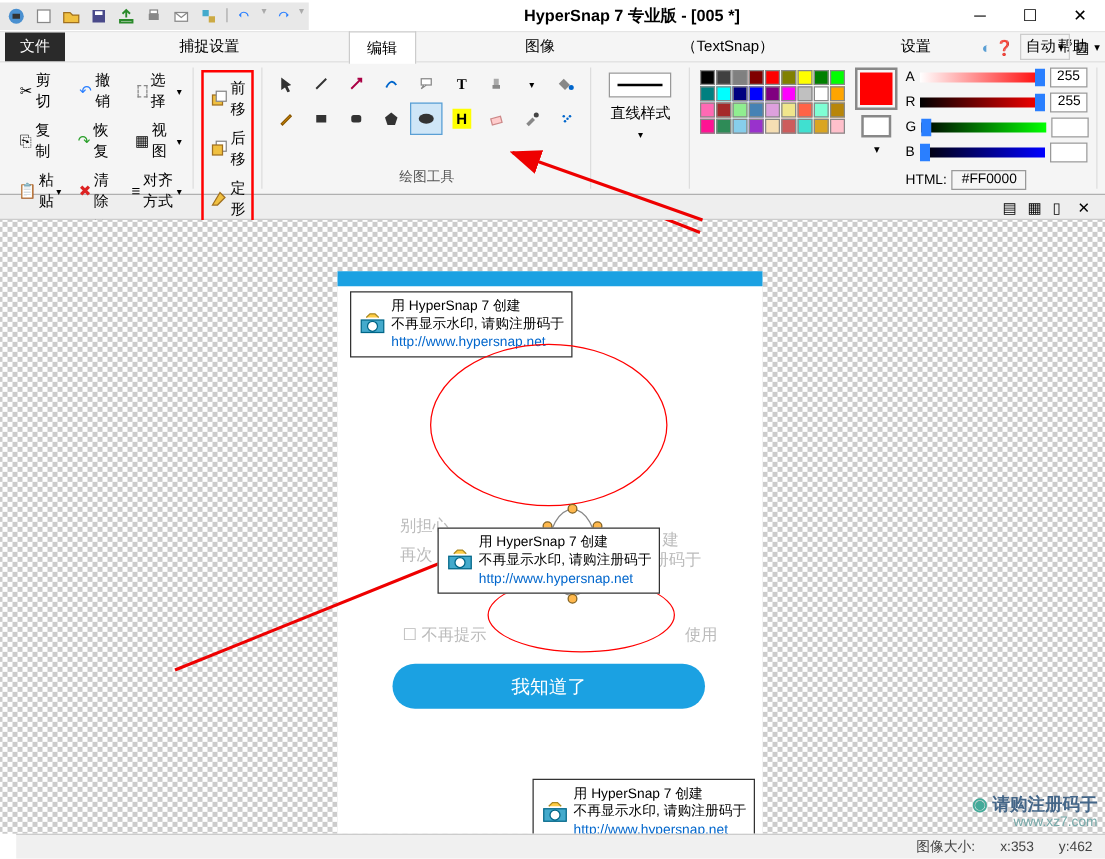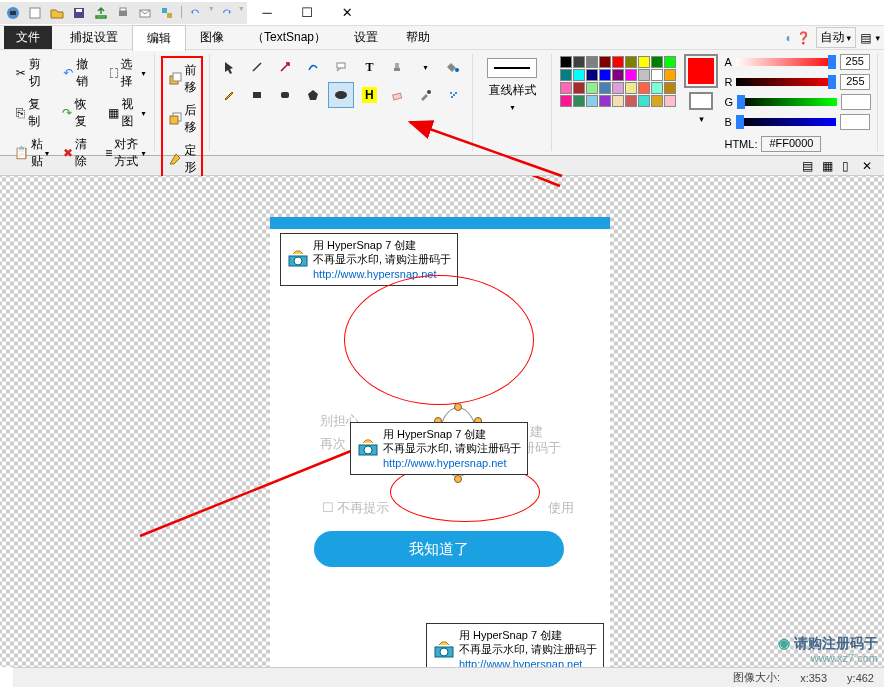--- a/index.html
+++ b/index.html
@@ -3,21 +3,21 @@
 <meta charset="utf-8">
 <style>
 * { box-sizing: border-box; margin: 0; padding: 0; }
 body { font-family: "Microsoft YaHei", sans-serif; font-size: 12px; background: #fff; width: 884px; height: 687px; overflow: hidden; position: relative; }
 .titlebar { height: 26px; background: #fff; display: flex; align-items: center; border-bottom: 1px solid #ddd; }
 .qat { display: flex; gap: 4px; padding: 2px 4px; background: #e8e8e8; }
 .qat-btn { width: 18px; height: 18px; display: flex; align-items: center; justify-content: center; cursor: pointer; }
 .title-text { flex: 1; text-align: center; font-weight: bold; font-size: 13px; }
 .win-controls { display: flex; }
 .win-btn { width: 40px; height: 26px; display: flex; align-items: center; justify-content: center; font-size: 13px; cursor: pointer; }
-.menubar { height: 24px; display: flex; align-items: center; background: #f5f5f5; border-bottom: 1px solid #ddd; position: relative; }
+.menubar { height: 24px; display: flex; align-items: center; background: #f5f5f5; border-bottom: 1px solid #ddd; position: relative; justify-content: space-between; }
 .menu-file { background: #2a2a2a; color: #fff; padding: 3px 12px; margin: 0 4px; }
 .menu-tab { padding: 4px 14px; cursor: pointer; }
 .menu-tab.active { background: #fff; border: 1px solid #ccc; border-bottom: none; }
 .menu-right { position: absolute; right: 4px; display: flex; gap: 4px; align-items: center; }
 .auto-combo { border: 1px solid #ccc; padding: 1px 4px; display: flex; align-items: center; gap: 2px; }
 .ribbon { height: 106px; background: #f5f5f5; border-bottom: 1px solid #b0b0b0; display: flex; padding: 4px 6px; }
 .ribbon-group { border-right: 1px solid #ddd; padding: 0 6px; display: flex; flex-direction: column; }
 .group-label { text-align: center; font-size: 11px; color: #555; margin-top: auto; padding: 2px 0; }
 .edit-buttons { display: flex; flex-direction: column; gap: 2px; }
 .edit-row { display: flex; gap: 8px; }
@@ -119,20 +119,21 @@
         </svg>
       </div>
     <span style="color:#aaa;font-size:8px">▾</span>
     <div class="qat-btn">
         <svg width="14" height="14">
           <path d="M4 7a4 4 0 016-3l2 2-2 2V5a3 3 0 00-5 2" fill="#2a7fff"></path>
         </svg>
       </div>
     <span style="color:#aaa;font-size:8px">▾</span>
   </div>
+  <div class="title-text">HyperSnap 7 专业版 - [005 *]</div>
   <div class="win-controls">
     <div class="win-btn">─</div>
     <div class="win-btn">☐</div>
     <div class="win-btn">✕</div>
   </div>
 </div>
 
 <div class="menubar">
   <div class="menu-file">文件</div>
   <div class="menu-tab">捕捉设置</div>
@@ -322,20 +323,21 @@
         </div>
       <div class="tool">
           <svg width="14" height="14">
             <circle cx="5" cy="5" r="1" fill="#06c"></circle>
             <circle cx="8" cy="7" r="1" fill="#06c"></circle>
             <circle cx="6" cy="9" r="1" fill="#06c"></circle>
             <circle cx="10" cy="5" r="1" fill="#06c"></circle>
           </svg>
         </div>
     </div>
+    <div class="group-label">绘图工具</div>
   </div>
 
   <div class="ribbon-group">
     <div class="line-style">
       <div class="line-prev">
           <svg width="40" height="10">
             <line x1="2" y1="5" x2="38" y2="5" stroke="#000" stroke-width="2"></line>
           </svg>
         </div>
       <div>直线样式</div>

